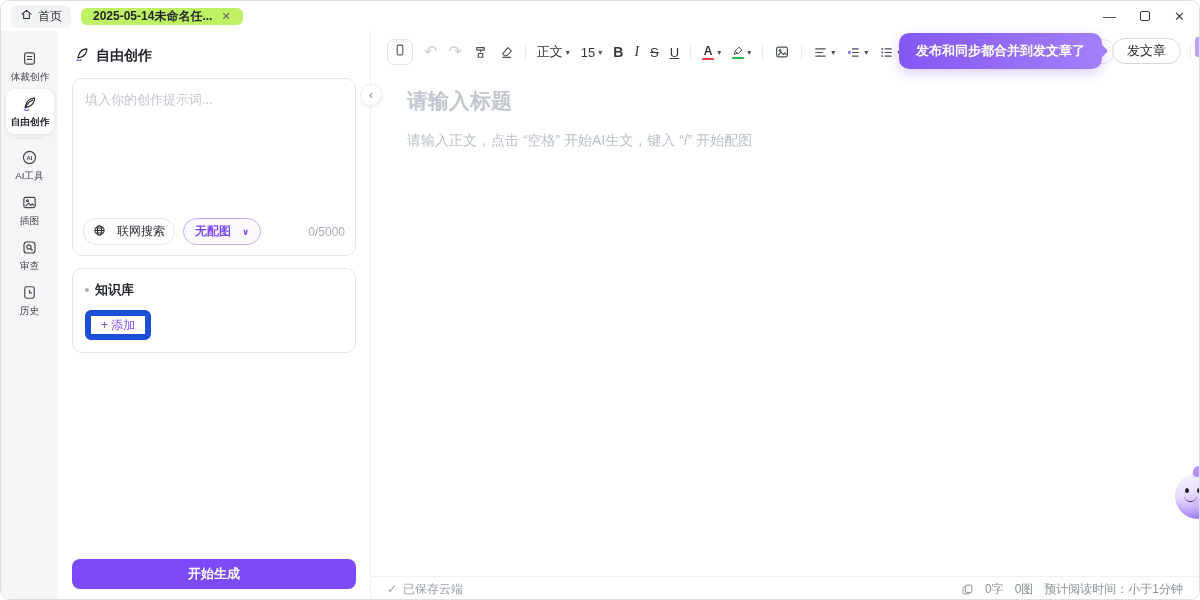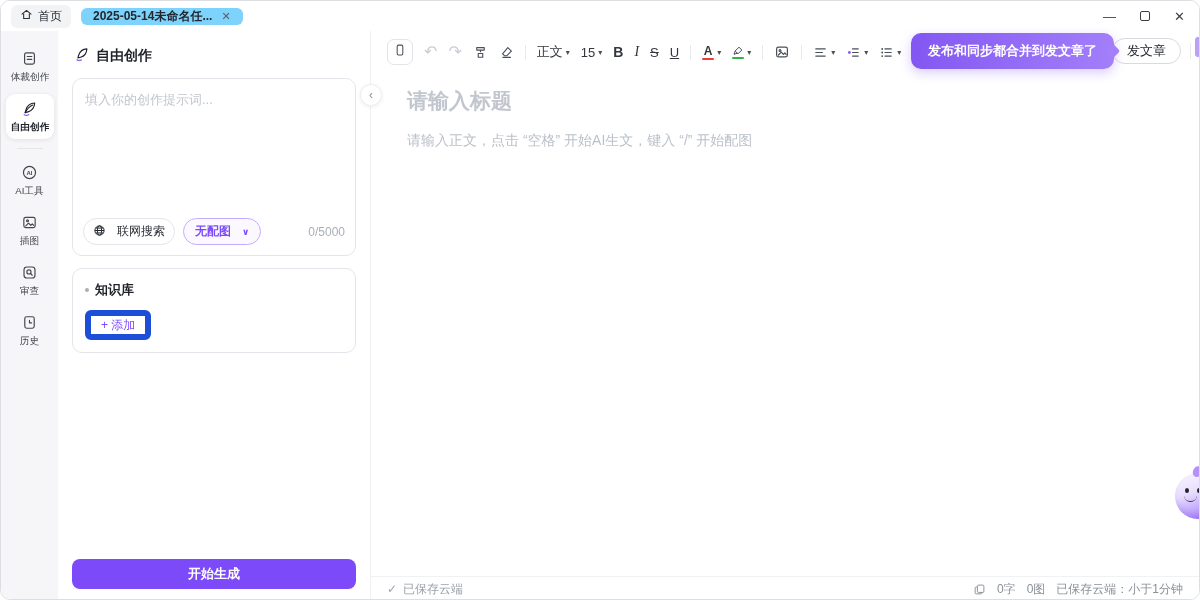--- a/index.html
+++ b/index.html
@@ -3,32 +3,32 @@
 <meta charset="utf-8">
 <style>
   html,body{margin:0;padding:0;background:#fff;}
   *{box-sizing:border-box;}
   .window{width:1200px;height:600px;border:1px solid #DCDEE2;border-radius:10px;overflow:hidden;
     background:#fff;position:relative;font-family:"Liberation Sans","DejaVu Sans",sans-serif;}
 
   
   .titlebar{height:30px;display:flex;align-items:center;padding:0 14px 0 10px;gap:10px;background:#fff;}
   .home-chip{display:flex;align-items:flex-start;gap:5px;font-size:12px;color:#2b2f36;background:#F2F3F5;border-radius:6px;padding:3px 9px;cursor:pointer;}
-  .tab{display:flex;align-items:center;gap:9px;font-size:12px;font-weight:bold;color:#25262b;background:#7dd3fc;border-radius:6px;padding:0 12px;cursor:pointer;}
+  .tab{display:flex;align-items:center;gap:9px;font-size:12px;font-weight:bold;color:#25262b;background:#bef264;border-radius:6px;padding:0 12px;cursor:pointer;}
   .tab .close{font-weight:normal;color:#5a5e66;font-size:11px;}
   .win-controls{margin-left:auto;display:flex;align-items:center;gap:24px;color:#3b3f45;}
   .win-min{font-size:13px;line-height:1;cursor:pointer;}
   .win-max{width:10px;height:10px;border:1.3px solid #3b3f45;border-radius:2px;display:inline-block;cursor:pointer;}
   .win-close{font-size:13px;line-height:1;cursor:pointer;}
 
   
   .main{display:flex;height:570px;}
 
   
-  .iconbar{width:57px;background:#F6F6F8;display:flex;flex-direction:column;align-items:center;padding-top:13px;gap:5px;flex-shrink:0;}
+  .iconbar{width:57px;background:#F6F6F8;display:flex;flex-direction:column;align-items:center;padding-top:13px;flex-shrink:0;}
   .nav-item{width:48px;display:flex;flex-direction:column;align-items:center;gap:3px;padding:6px 0 5px;color:#43474e;cursor:pointer;border-radius:9px;}
   .nav-item .lbl{font-size:10.5px;white-space:nowrap;transform:scale(.92);}
   .nav-item.active{background:#fff;box-shadow:0 1px 5px rgba(31,35,41,.09);color:#1f2329;}
   .nav-item.active .lbl{font-weight:bold;}
   .nav-divider{width:26px;height:1px;background:#E4E5E9;margin:4px 0;}
   .nav-item svg{display:block;}
 
   
   .panel{width:313px;flex-shrink:0;display:flex;flex-direction:column;padding:13px 14px 12px;border-right:1px solid #F0F0F2;background:#fff;}
   .panel-header{display:flex;align-items:center;gap:6px;font-size:14px;font-weight:bold;color:#1f2329;margin:2px 0 13px 2px;}
@@ -65,21 +65,21 @@
   .bold-b{font-weight:bold;font-size:14px;}
   .italic-i{font-style:italic;font-family:"Liberation Serif",serif;font-size:14px;}
   .strike-s{text-decoration:line-through;font-size:13px;}
   .underline-u{text-decoration:underline;font-size:13px;}
   .stack{display:flex;flex-direction:column;align-items:center;gap:1px;line-height:1;}
   .stack .ltr{font-size:12px;font-weight:bold;}
   .bar{width:12px;height:2px;border-radius:1px;}
   .bar.red{background:#F23A3A;}
   .bar.green{background:#2FB344;}
 
-  .tooltip{position:absolute;top:2px;right:85px;height:36px;display:flex;align-items:center;padding:0 17px;
+  .tooltip{position:absolute;top:2px;right:97px;height:36px;display:flex;align-items:center;padding:0 17px;
     background:linear-gradient(95deg,#8257F2,#A37FFA);border-radius:10px;color:#fff;font-size:13px;font-weight:bold;
     z-index:8;box-shadow:0 4px 12px rgba(124,74,248,.28);white-space:nowrap;}
   .tooltip:after{content:"";position:absolute;right:-4px;top:50%;transform:translateY(-50%) rotate(45deg);
     width:10px;height:10px;background:#A37FFA;border-radius:2px;}
   .hidden-pill{position:absolute;top:8px;right:84px;width:38px;height:25px;border:1px solid #E3E5EA;border-radius:13px;z-index:1;background:#fff;}
   .publish{position:absolute;top:7px;right:18px;height:26px;padding:0 14px;border:1px solid #D8DADF;border-radius:15px;
     background:#fff;font-size:13px;color:#1f2329;display:flex;align-items:center;z-index:2;cursor:pointer;font-family:inherit;}
   .toolbar-end-divider{position:absolute;top:12px;right:8px;width:1px;height:16px;background:#E8EAEE;}
   .edge-sliver{position:absolute;top:6px;right:0;width:4px;height:20px;background:#B9A0F9;border-radius:3px 0 0 3px;}
 
@@ -376,19 +376,19 @@
         <span>已保存云端</span>
         <div class="status-right">
           <span class="copy-ic">
             <svg width="13" height="13" viewBox="0 0 16 16" fill="none" stroke="#8A9099" stroke-width="1.2" stroke-linejoin="round">
               <rect x="5.4" y="2.6" width="8" height="9" rx="1.4"></rect>
                 <path d="M5.4 5 h-1.4 a1.4 1.4 0 0 0 -1.4 1.4 v5.6 a1.4 1.4 0 0 0 1.4 1.4 h5.6 a1.4 1.4 0 0 0 1.4 -1.4 v-1"></path>
             </svg>
           </span>
           <span>0字</span>
           <span>0图</span>
-          <span>已保存云端：小于1分钟</span>
+          <span>预计阅读时间：小于1分钟</span>
         </div>
       </div>
     </div>
 
   </div>
 </div>
 
 </body></html>

